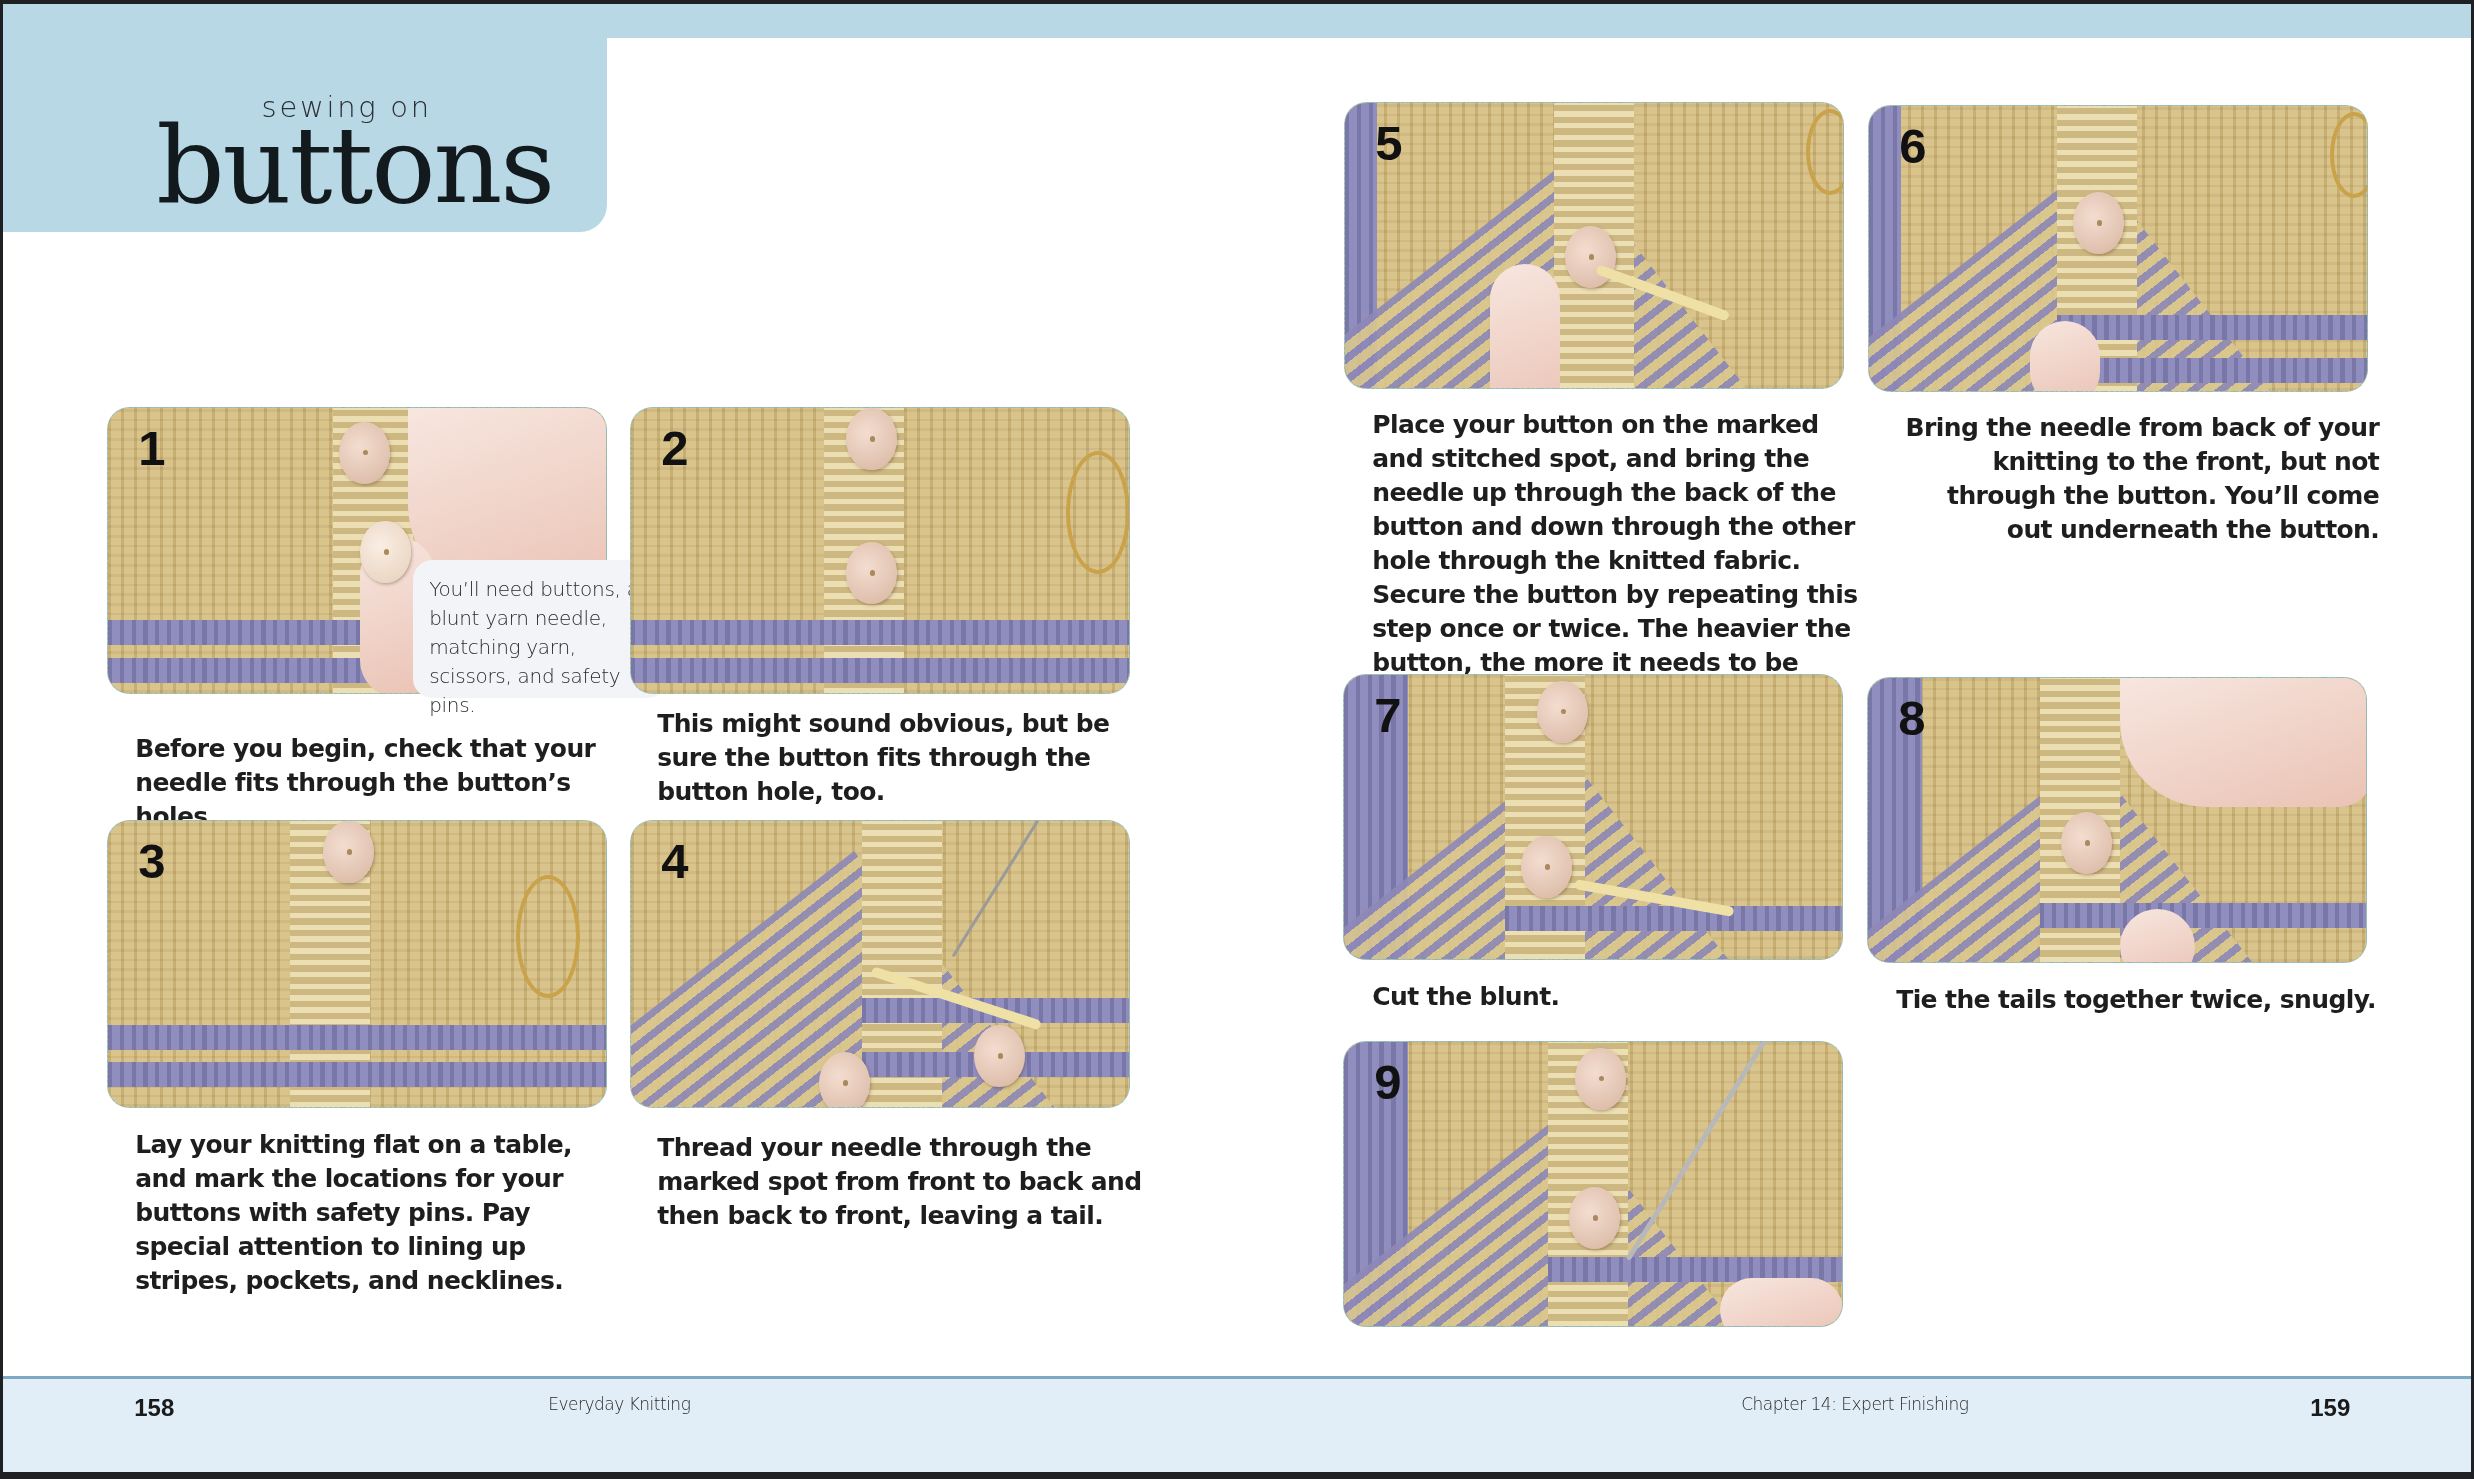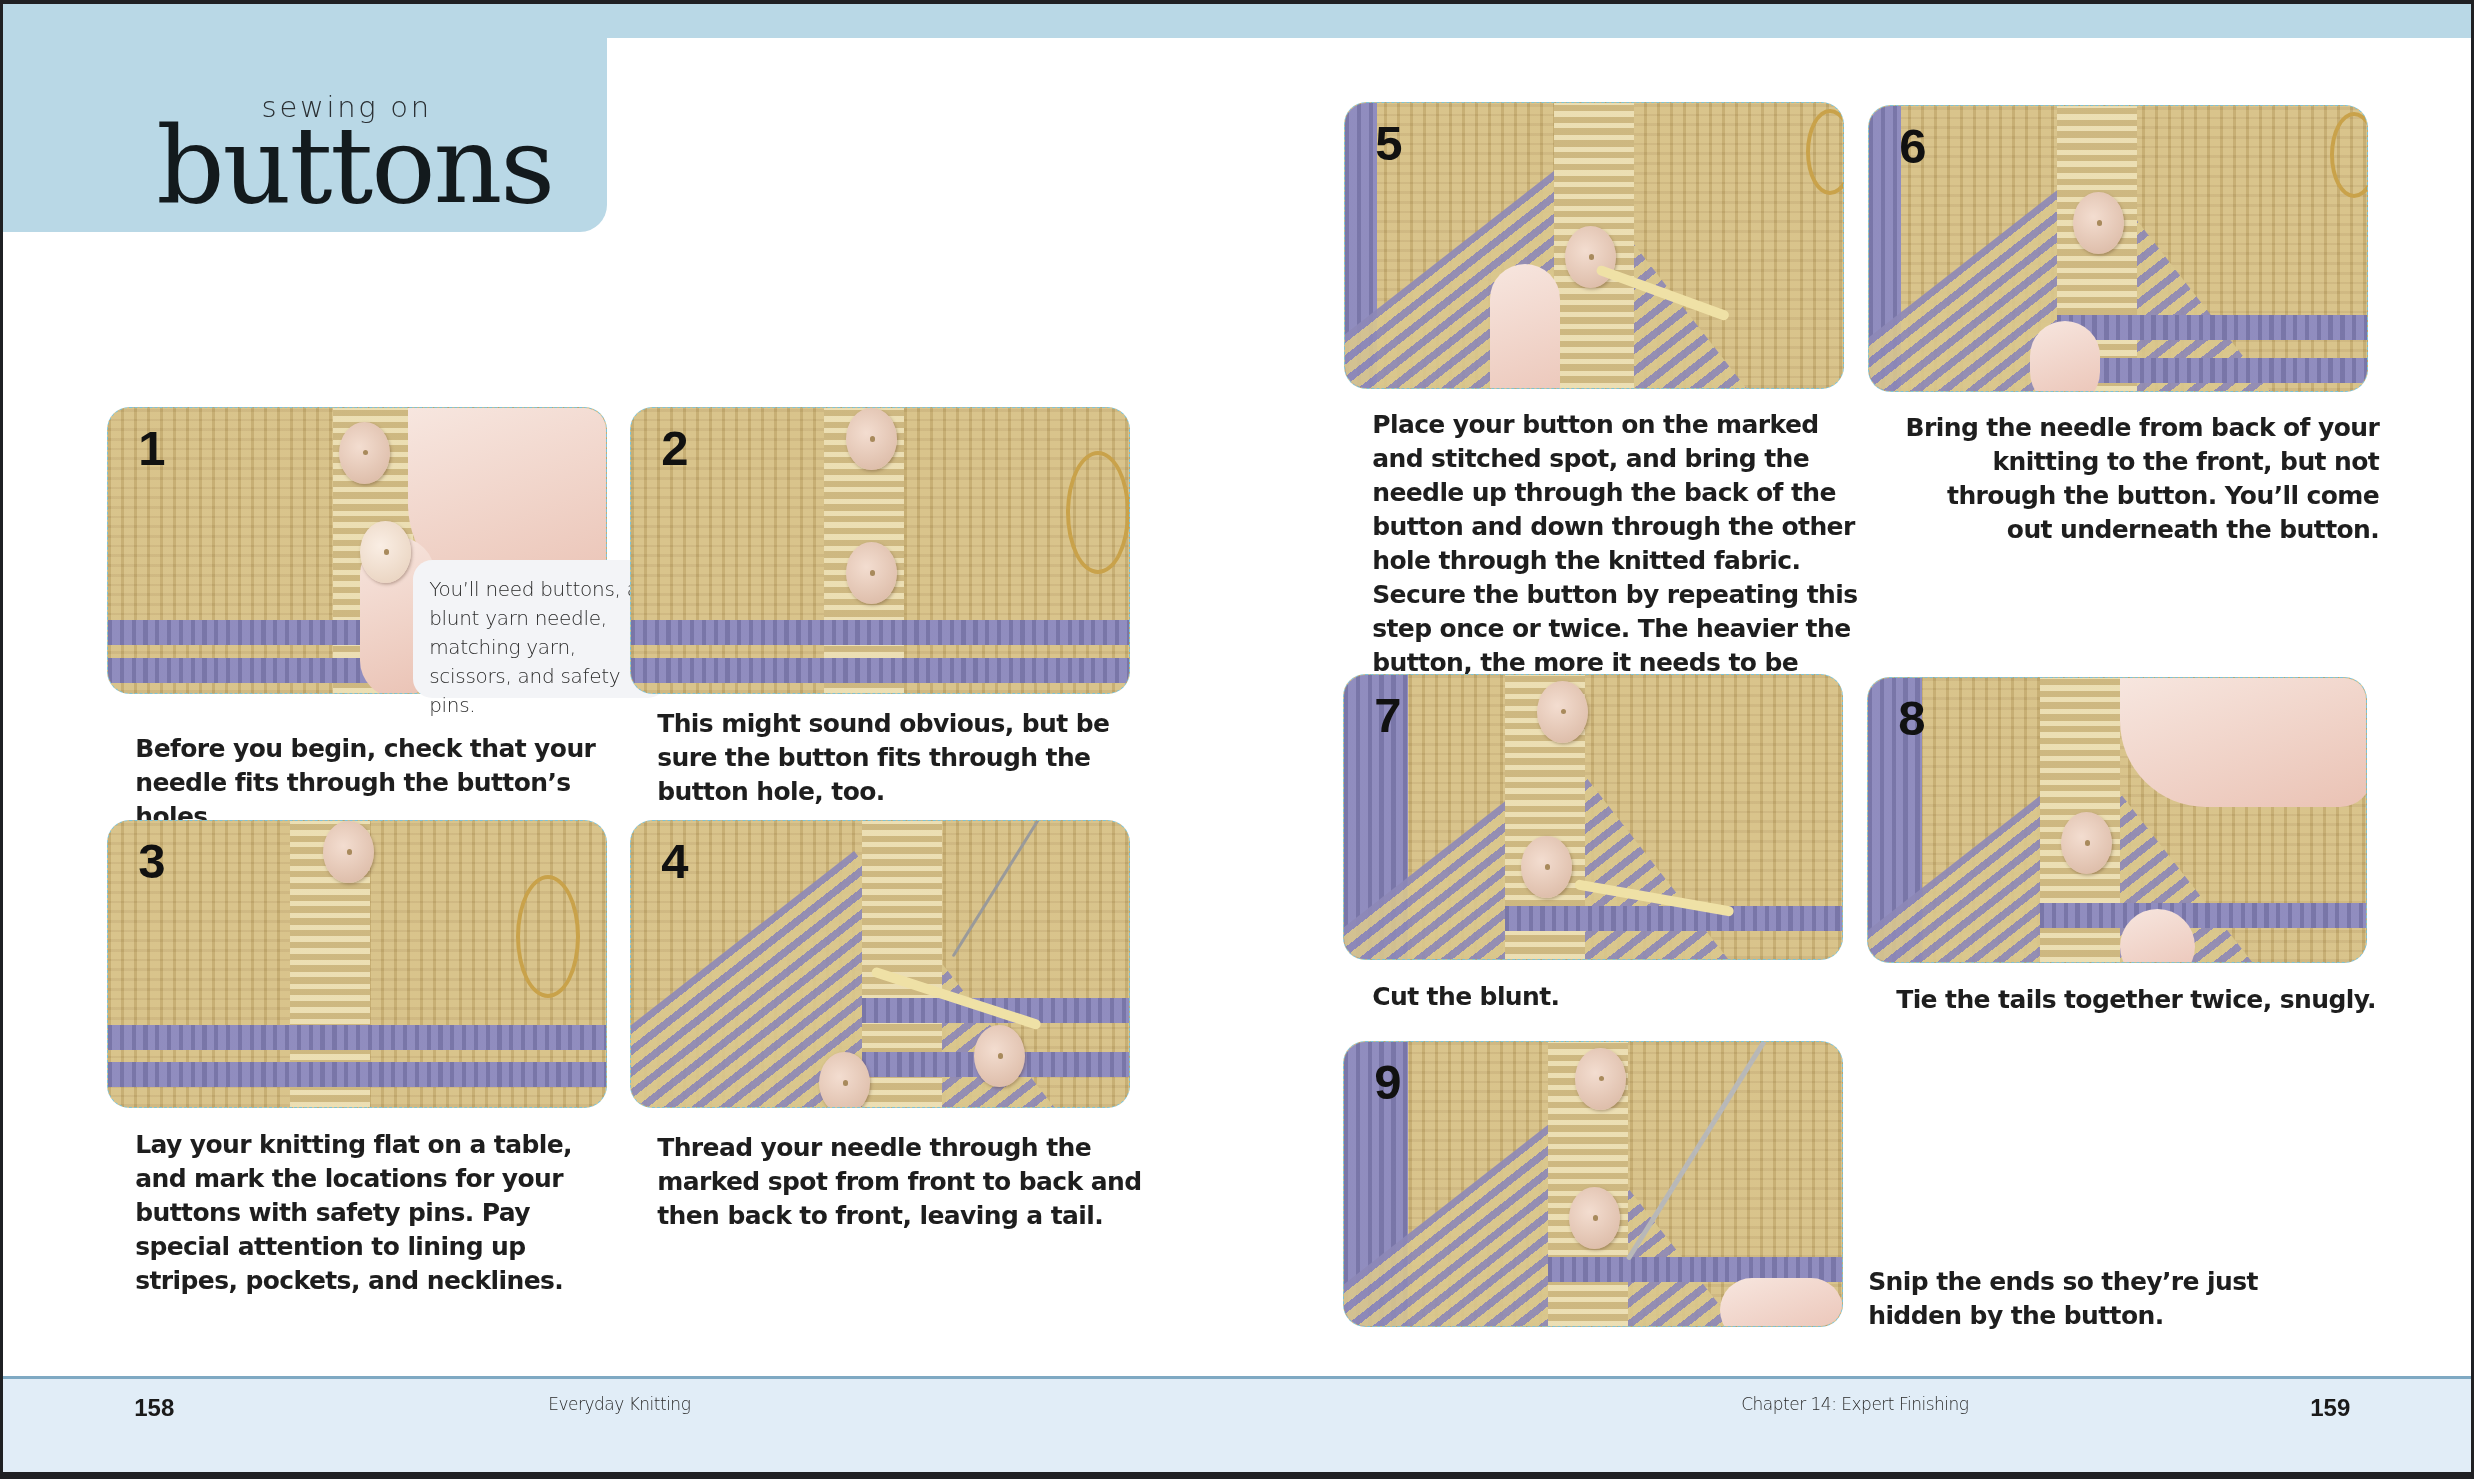--- a/index.html
+++ b/index.html
@@ -220,21 +220,20 @@
     <div class="stripe" style="top:0;left:0;width:64px;height:100%;"></div>
     <div class="diag" style="top:215px;"></div>
     <div class="placket" style="left:204px;"></div>
     <div class="stripe" style="top:215px;left:204px;width:300px;"></div>
     <div class="button-shape" style="left:231px;top:5.4px;"></div>
     <div class="button-shape" style="left:225px;top:145px;"></div>
     <div class="yarn" style="left:284px;top:215px;width:258px;height:5.4px;background:#b8b8b8;transform:rotate(-58deg);"></div>
     <div class="hand" style="left:376px;top:236px;width:123px;height:64px;"></div>
     <span class="step-number">9</span>
   </div>
-  <p class="caption" style="left:1865px;top:1261px;width:483px;">Snip the ends so they’re just hidden by the button.</p>
 
   <div class="footer">
     <span class="pg" style="left:131px;">158</span>
     <span class="runner" style="left:545px;">Everyday Knitting</span>
     <span class="runner" style="left:1726px;margin-left:12px;">Chapter 14: Expert Finishing</span>
     <span class="pg" style="left:2307px;">159</span>
   </div>
 </div>
 
 

